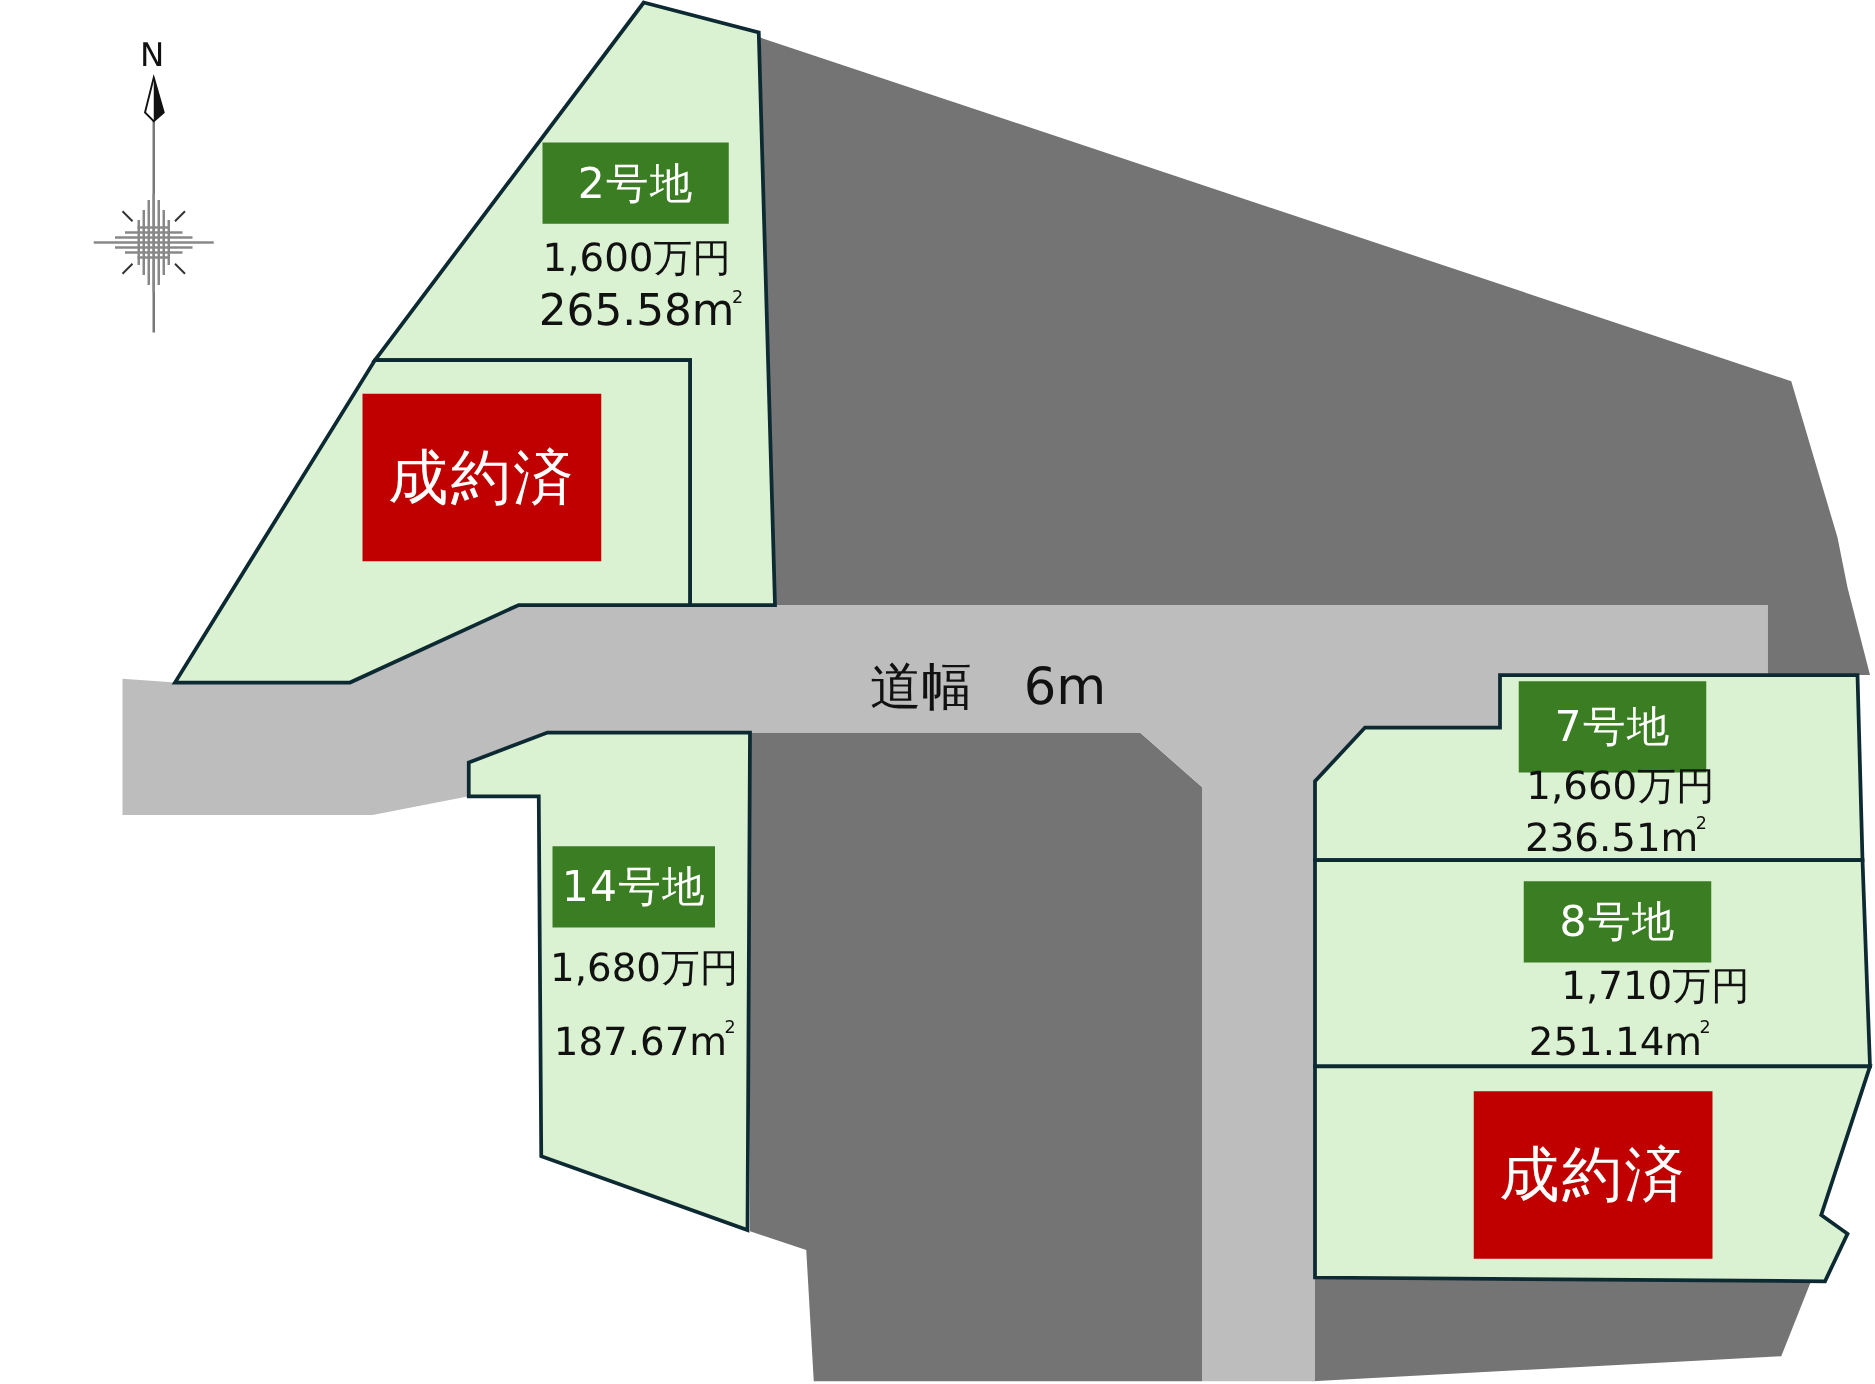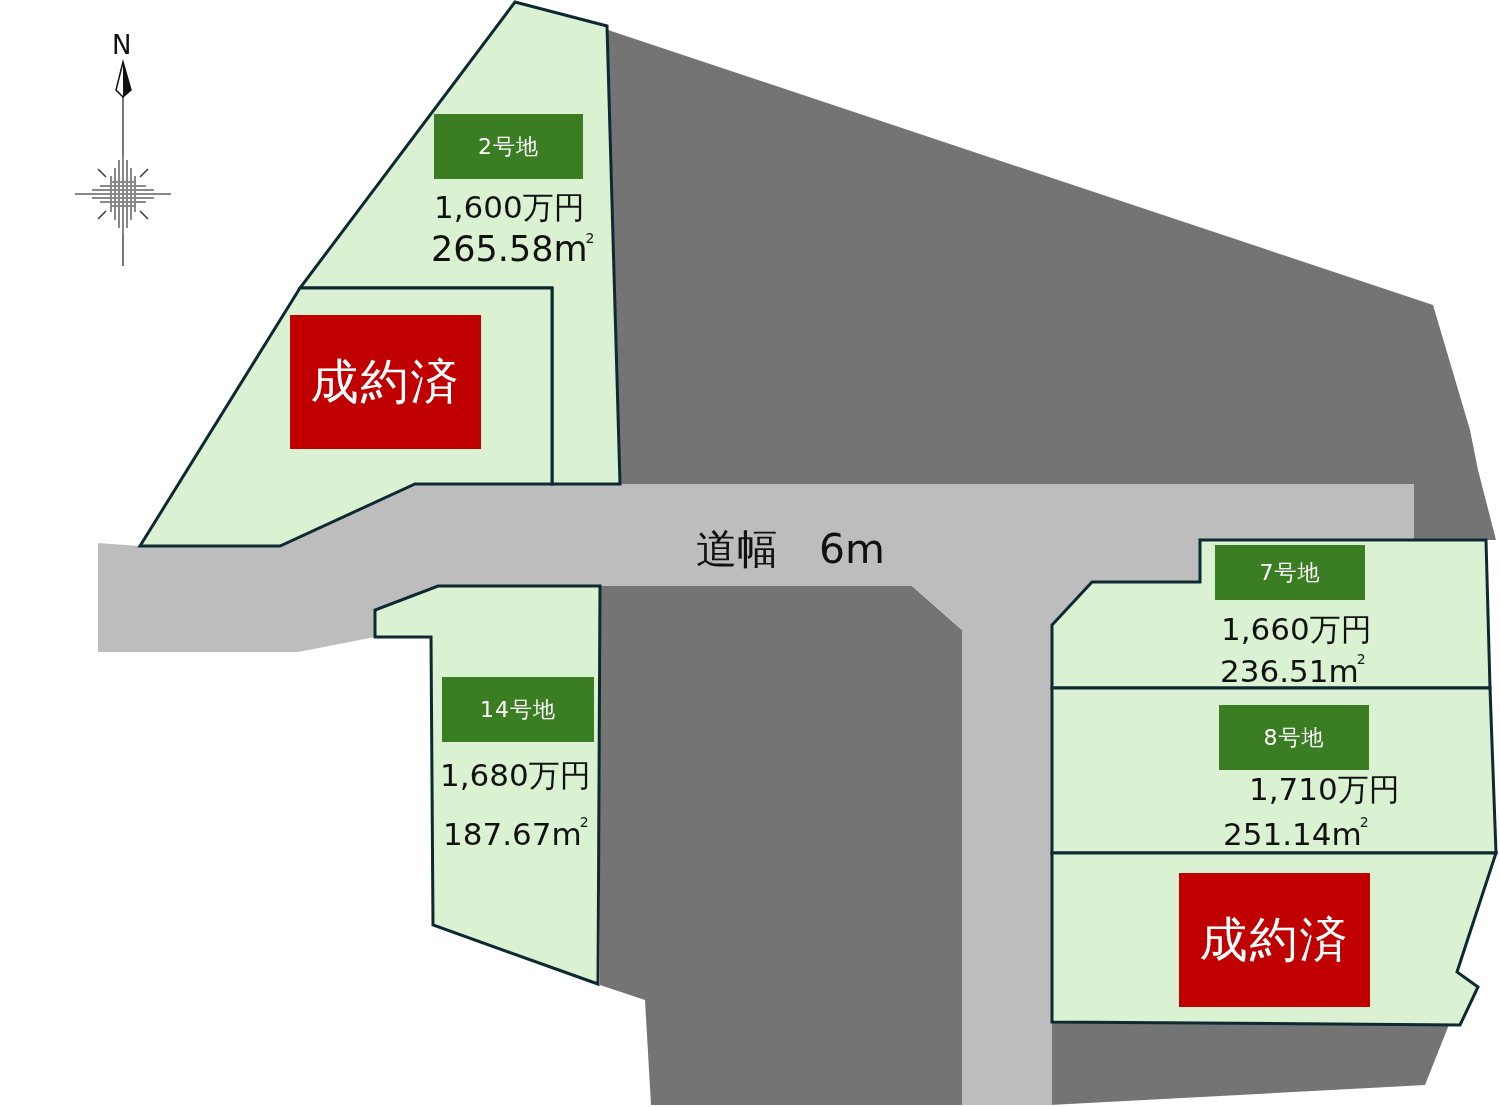--- a/index.html
+++ b/index.html
@@ -3,21 +3,21 @@
   <meta charset="utf-8">
   <style>
     html, body { margin: 0; padding: 0; background: #ffffff; }
     body { width: 1500px; height: 1107px; position: relative; overflow: hidden;
            font-family: "DejaVu Sans", "Liberation Sans", sans-serif; }
     svg.map { position: absolute; left: 0; top: 0; }
     .lot { fill: #daf2d2; stroke: #0d2a33; stroke-width: 3; stroke-linejoin: miter; }
     .land { fill: #747474; }
     .road { fill: #bdbdbd; }
     .label { position: absolute; box-sizing: border-box; display: flex; align-items: center; justify-content: center;
-             color: #ffffff; font-size: 22px; letter-spacing: 1px; }
+             color: #ffffff; font-size: 34px; letter-spacing: 1px; }
     .lot-tag { background: #3a7d22; }
     .sold-tag { background: #c00000; font-size: 48px; letter-spacing: 2px; }
     .info { position: absolute; color: #111111; font-size: 31px; line-height: 1; white-space: nowrap; }
     .info sup { font-size: 14px; vertical-align: 18px; margin-left: -2px; }
     .road-label { position: absolute; color: #111111; font-size: 41px; white-space: pre; }
     .north { position: absolute; left: 112px; top: 30px; font-size: 26px; color: #111; }
   </style>
 </head>
 <body>
 
@@ -75,25 +75,25 @@
 <div class="north">N</div>
 
 <div class="road-label" style="left:696px; top:522px;">道幅　6m</div>
 
 <div class="label lot-tag" style="left:434px; top:114px; width:149px; height:65px;">2号地</div>
 <div class="info" style="left:434px; top:192px; font-size:31px;">1,600万円</div>
 <div class="info" style="left:431px; top:231px; font-size:35px;"><span>265.58</span><span>m</span><sup>2</sup></div>
 
 <div class="label sold-tag" style="left:290px; top:315px; width:191px; height:134px;">成約済</div>
 
-<div class="label lot-tag" style="left:442px; top:677px; width:152px; height:65px;">14号地</div>
+<div class="label lot-tag" style="left:442px; top:677px; width:130px; height:65px;">14号地</div>
 <div class="info" style="left:440px; top:760px;">1,680万円</div>
 <div class="info" style="left:443px; top:815px;"><span>187.67</span><span>m</span><sup>2</sup></div>
 
-<div class="label lot-tag" style="left:1215px; top:545px; width:150px; height:55px;">7号地</div>
+<div class="label lot-tag" style="left:1215px; top:545px; width:150px; height:73px;">7号地</div>
 <div class="info" style="left:1221px; top:614px;">1,660万円</div>
 <div class="info" style="left:1220px; top:652px;"><span>236.51</span><span>m</span><sup>2</sup></div>
 
 <div class="label lot-tag" style="left:1219px; top:705px; width:150px; height:65px;">8号地</div>
 <div class="info" style="left:1225px; top:774px;margin-left:24px;">1,710万円</div>
 <div class="info" style="left:1223px; top:815px;"><span>251.14</span><span>m</span><sup>2</sup></div>
 
 <div class="label sold-tag" style="left:1179px; top:873px; width:191px; height:134px;">成約済</div>
 
 </body></html>

